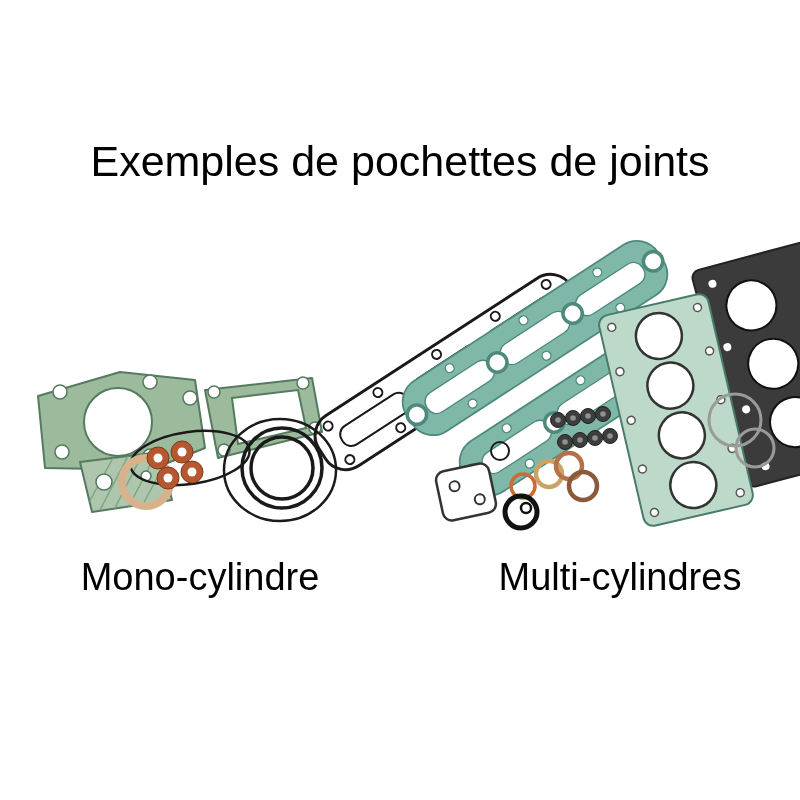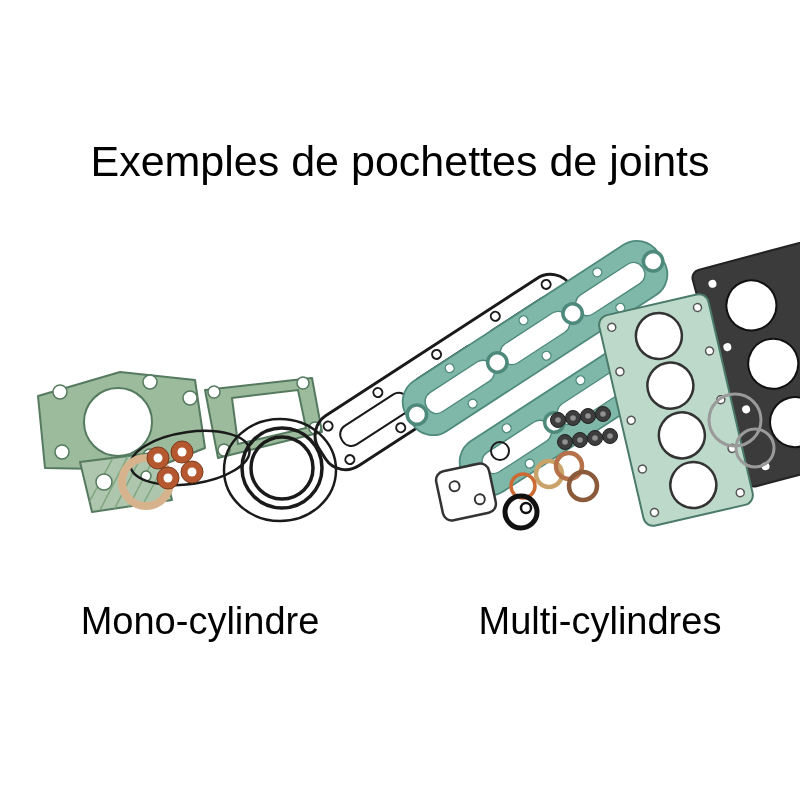--- a/index.html
+++ b/index.html
@@ -13,24 +13,24 @@
   .title{
     position:absolute;top:136px;left:0;width:800px;
     text-align:center;
     color:var(--title-text,#000);
     font-size:43px;line-height:1.18;font-weight:400;
   }
   .caption{
     position:absolute;top:556px;
     text-align:center;
     color:var(--title-text,#000);
-    font-size:38px;font-weight:400;margin-top:44px;
+    font-size:38px;font-weight:400;
   }
   .caption.mono{left:20px;width:360px;}
-  .caption.multi{left:420px;width:360px;}
+  .caption.multi{left:440px;width:360px;}
   svg.illustration{position:absolute;left:0;top:0;}
 
   
   .f-green{fill:var(--gasket-green,#9cba9c);stroke:var(--gasket-green-dark,#557a5f);stroke-width:2;stroke-linejoin:round;}
   .hole{fill:#ffffff;stroke:var(--gasket-green-dark,#557a5f);stroke-width:2;}
   .hole-sm{fill:#ffffff;stroke:var(--gasket-green-dark,#557a5f);stroke-width:1.5;}
   .cork{fill:#aec6ae;stroke:var(--gasket-green-dark,#557a5f);stroke-width:2;stroke-linejoin:round;}
   .cork-line{stroke:#7fa57f;stroke-width:1.5;}
   .copper{fill:var(--copper,#b5582f);stroke:#7a3a1e;stroke-width:1;}
   .tan-ring{fill:none;stroke:var(--tan,#d6b38c);stroke-width:8;}

